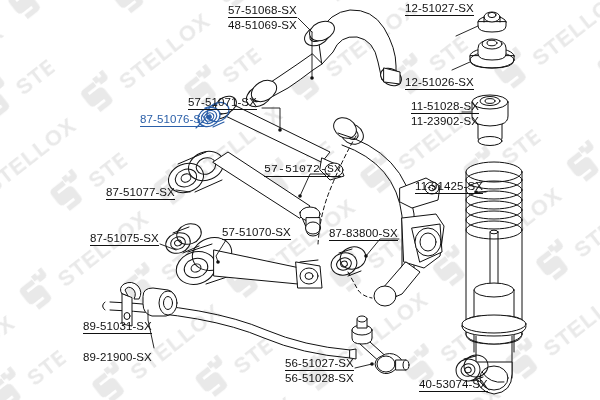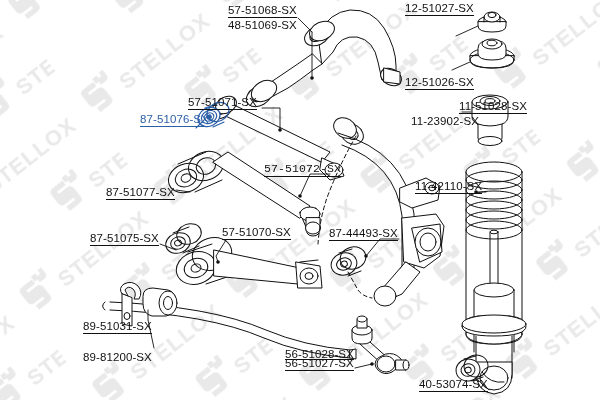--- a/index.html
+++ b/index.html
@@ -314,66 +314,66 @@
       <span class="ul">12-51027-SX</span>
     </div>
     <div class="lbl" style="left:405px;top:48px;margin-top:28px;">
       <span class="ul">12-51026-SX</span>
     </div>
 
     <div class="lbl" style="left:188px;top:96px;">
       <span class="ul">57-51071-SX</span>
     </div>
 
-    <div class="lbl" style="left:411px;top:100px;margin-left:48px;">
+    <div class="lbl" style="left:411px;top:100px;">
       <span class="ul">11-51028-SX</span>
     </div>
     <div class="lbl" style="left:411px;top:115px;">
       <span>11-23902-SX</span>
     </div>
 
     <div class="lbl hl" style="left:140px;top:113px;">
       <span class="ul hlu">87-51076-SX</span>
     </div>
 
     <div class="lbl" style="left:264px;top:162px;font-family:Liberation Mono, monospace;">
       <span class="ul">57-51072-SX</span>
     </div>
 
     <div class="lbl" style="left:415px;top:180px;">
-      <span class="ul">11-42110-SX</span>
+      <span class="ul">11-91425-SX</span>
     </div>
 
     <div class="lbl" style="left:106px;top:178px;margin-top:8px;">
       <span class="ul">87-51077-SX</span>
     </div>
 
     <div class="lbl" style="left:90px;top:232px;">
       <span class="ul">87-51075-SX</span>
     </div>
 
     <div class="lbl" style="left:222px;top:226px;">
       <span class="ul">57-51070-SX</span>
     </div>
 
     <div class="lbl" style="left:329px;top:227px;">
-      <span class="ul">87-44493-SX</span>
+      <span class="ul">87-83800-SX</span>
     </div>
 
     <div class="lbl" style="left:83px;top:320px;">
       <span class="ul">89-51031-SX</span>
     </div>
     <div class="lbl" style="left:83px;top:351px;">
-      <span>89-81200-SX</span>
+      <span>89-21900-SX</span>
     </div>
 
     <div class="lbl" style="left:285px;top:357px;">
       <span class="ul">56-51027-SX</span>
     </div>
-    <div class="lbl" style="left:285px;top:348px;text-decoration:underline;">
+    <div class="lbl" style="left:285px;top:372px;">
       <span>56-51028-SX</span>
     </div>
 
     <div class="lbl" style="left:419px;top:378px;">
       <span class="ul">40-53074-SX</span>
     </div>
 
   </div>
 </div>
 

